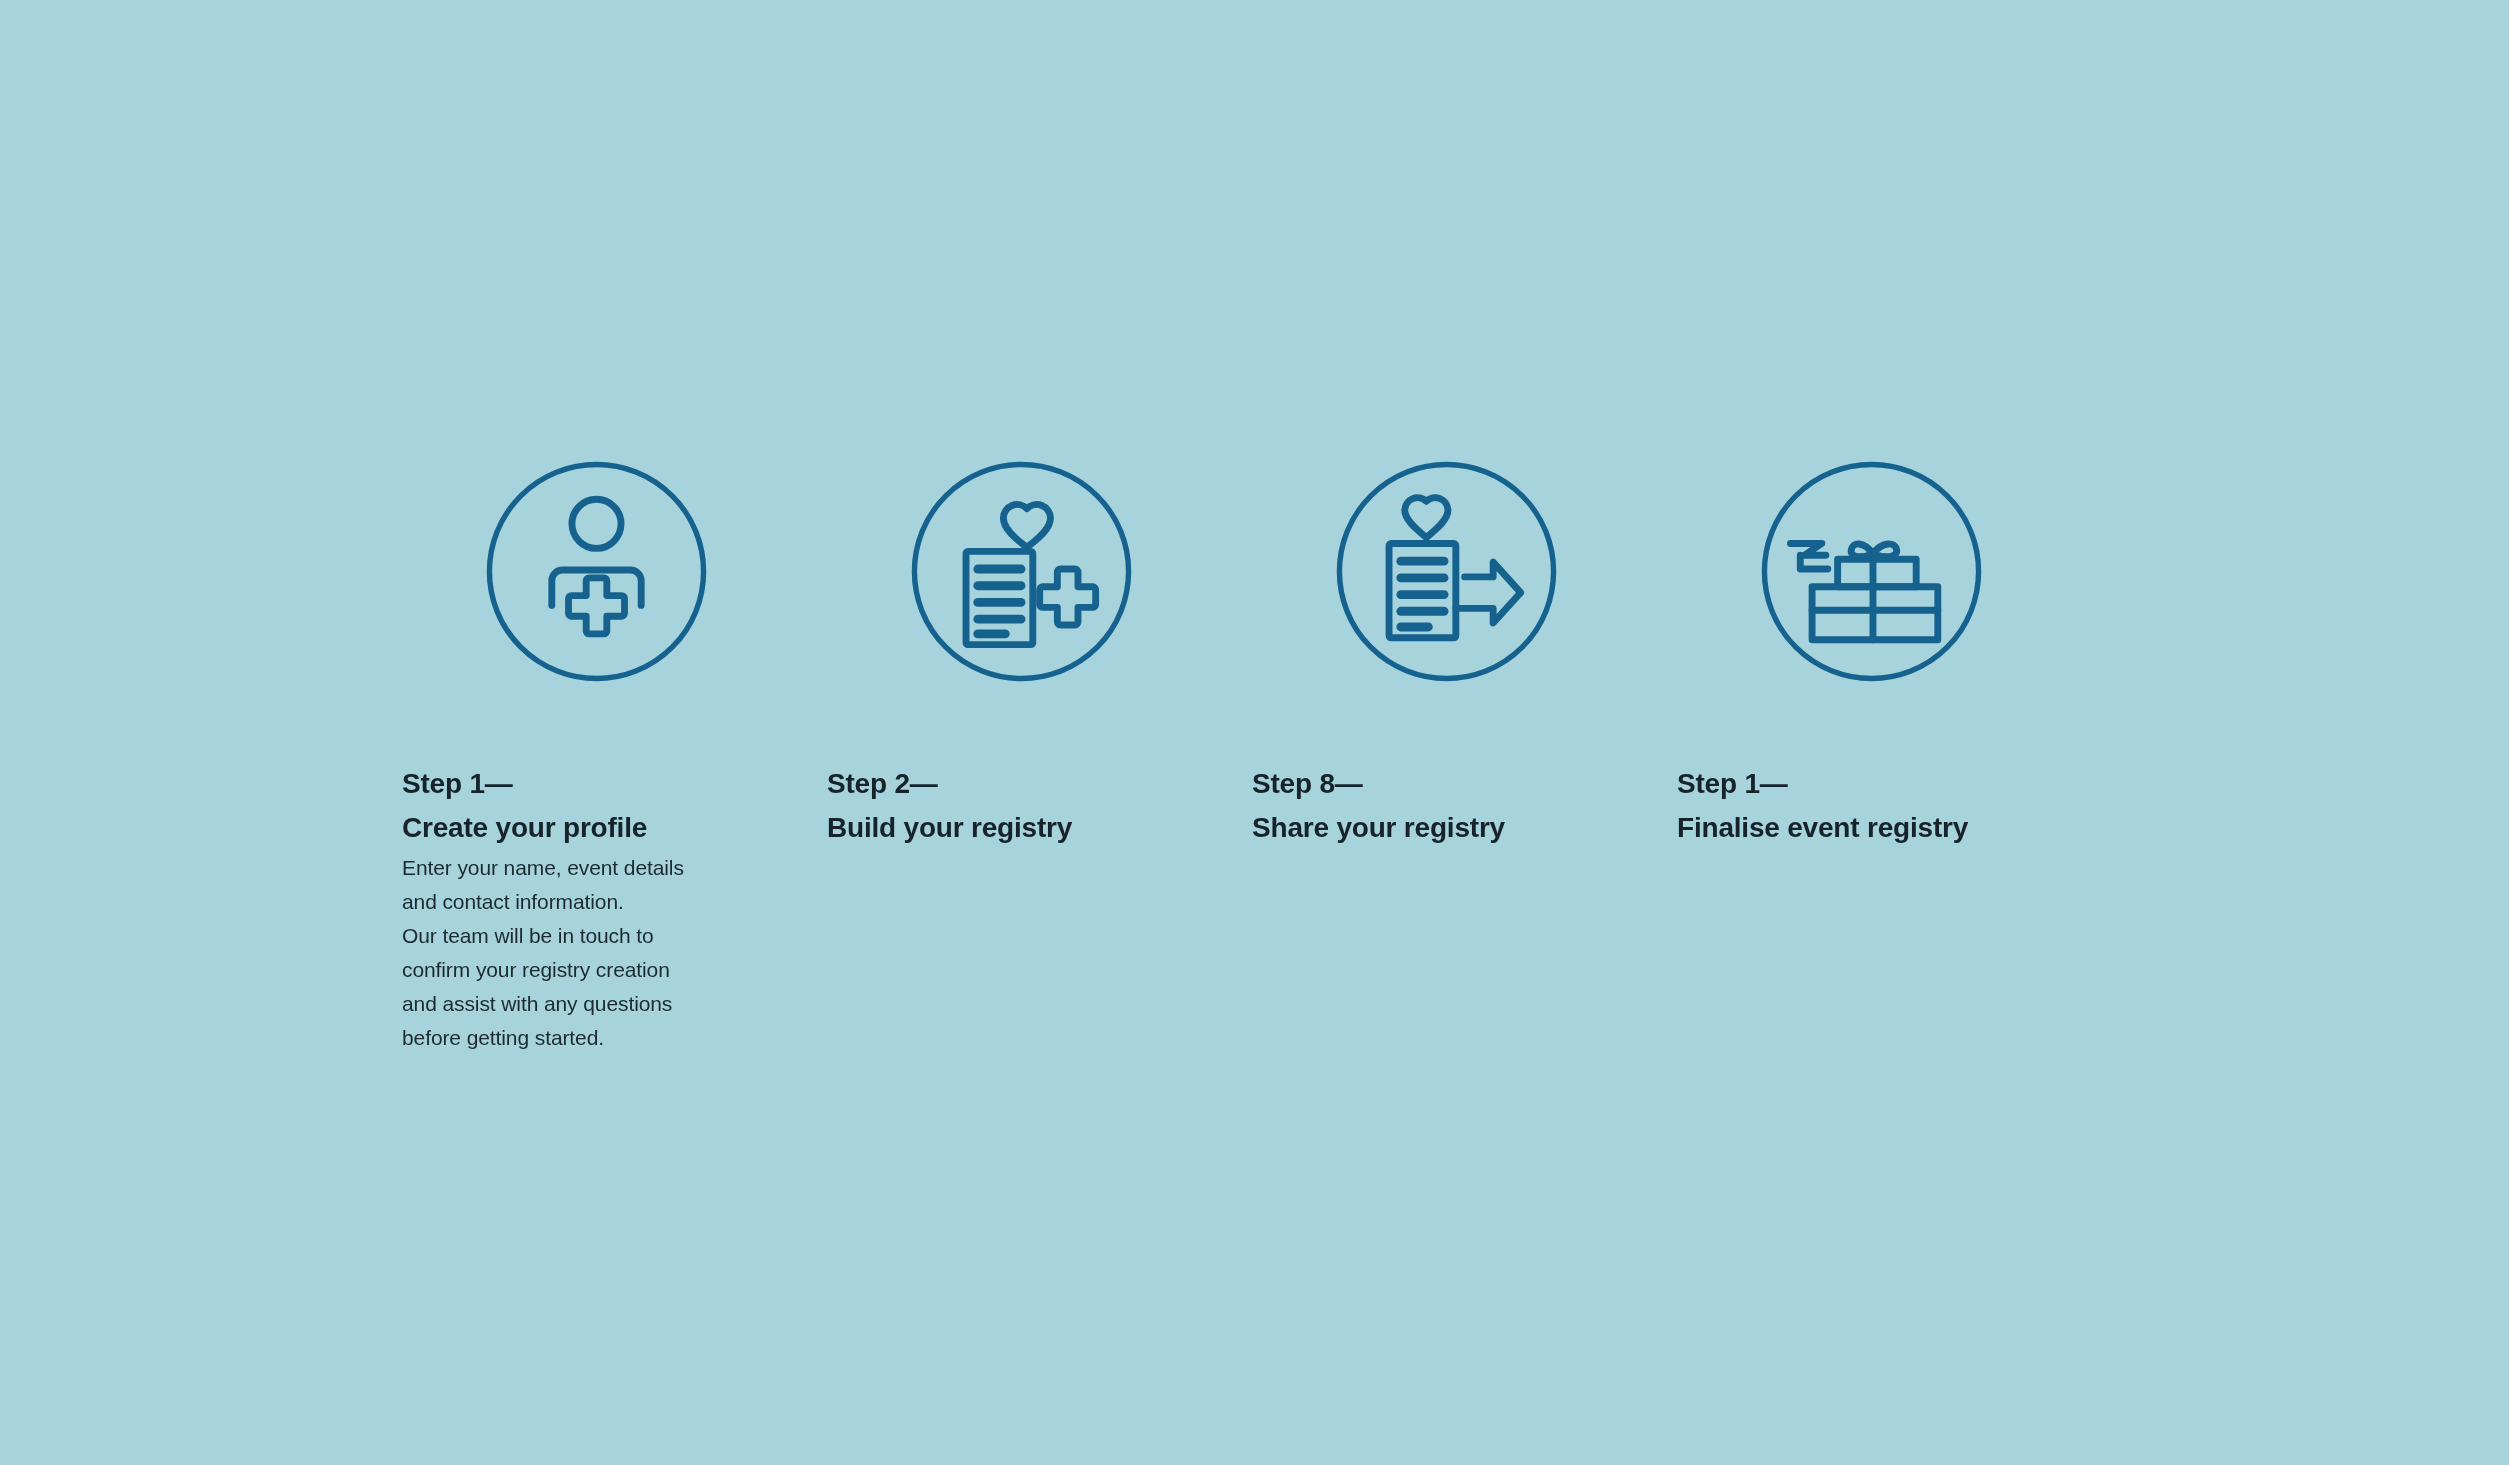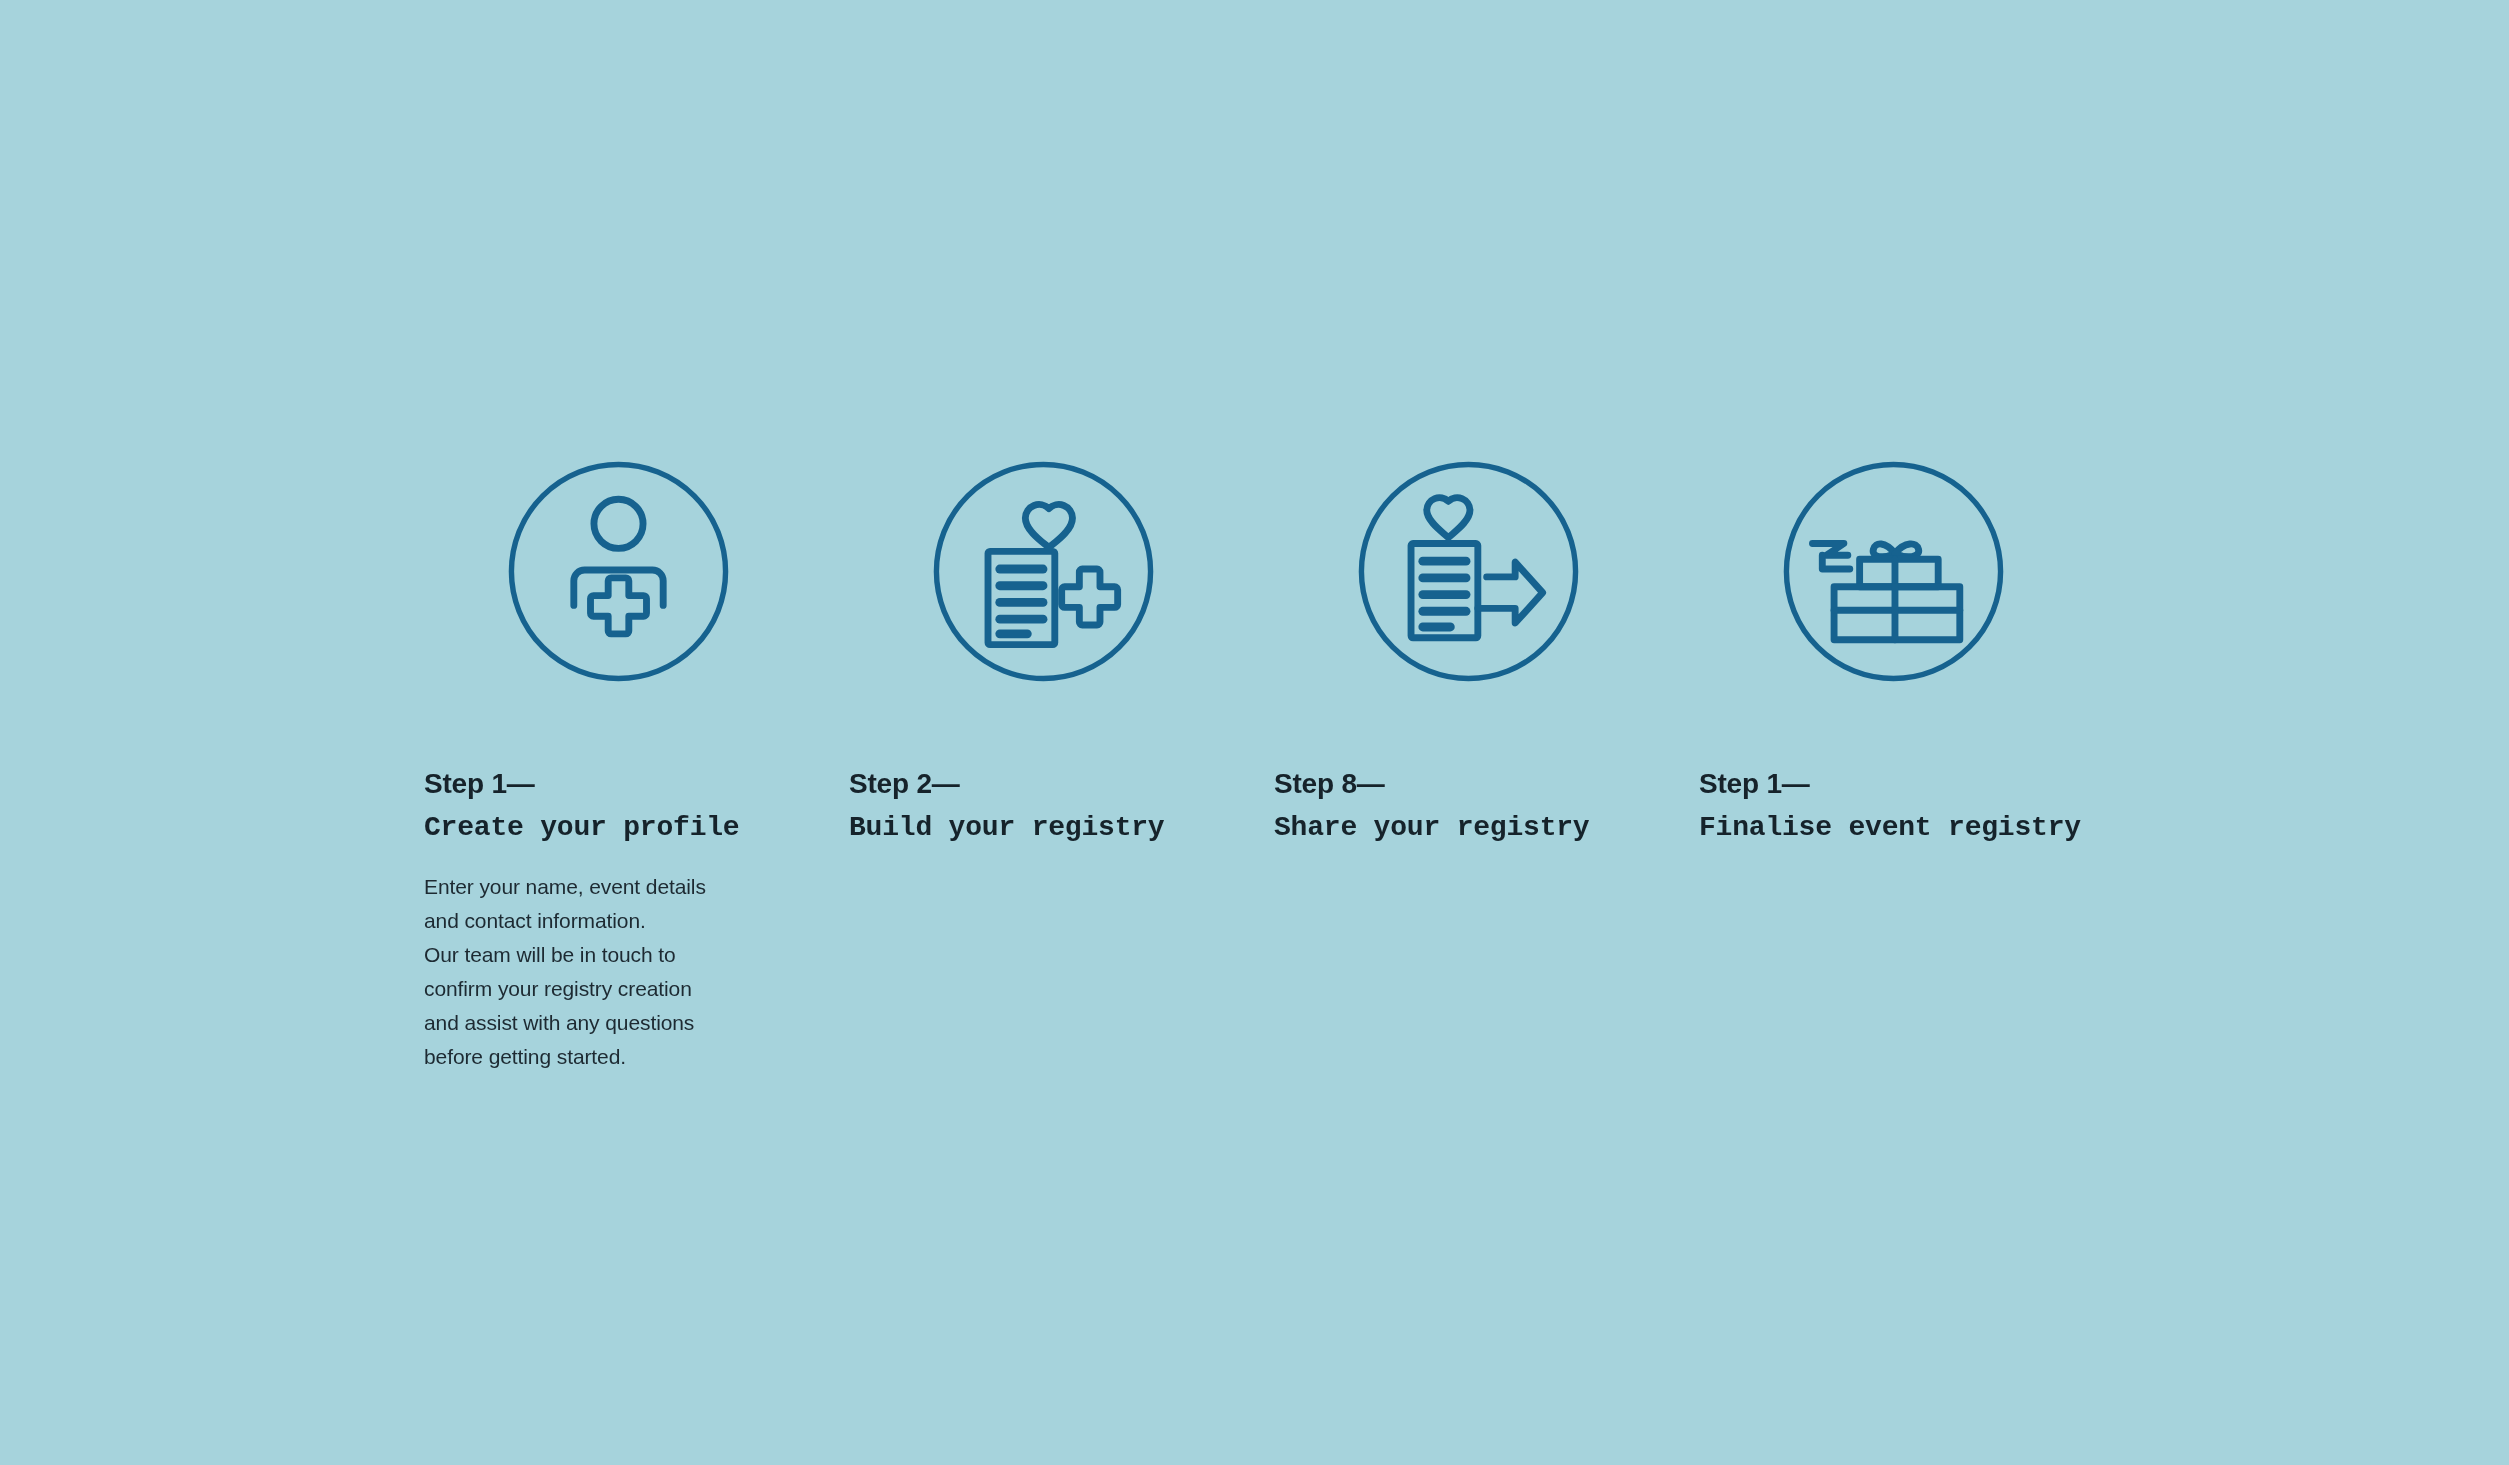--- a/index.html
+++ b/index.html
@@ -17,21 +17,21 @@
   #stage {
     position: relative;
     width: 2509px;
     height: 1465px;
     background: #a6d3dc;
   }
 
   
   .steps {
     position: absolute;
-    left: 424px;
+    left: 402px;
     top: 461px;
     width: 1764px;
     display: flex;
     flex-direction: row;
     align-items: flex-start;
     gap: 0;
   }
 
   .step {
     width: 425px;
@@ -59,22 +59,21 @@
   .step-title {
     font-size: 28px;
     font-weight: bold;
     color: #16232b;
     line-height: 44px;
     letter-spacing: -0.2px;
     white-space: nowrap;
   }
 
   .step-title {
-    margin-bottom: 20px;
-    font-family: Liberation Mono, monospace;
+    margin-bottom: 1px;
   }
 
   .step-body {
     font-size: 21px;
     font-weight: normal;
     color: #1d2a32;
     line-height: 34px;
     letter-spacing: -0.1px;
     white-space: pre-line;
   }

